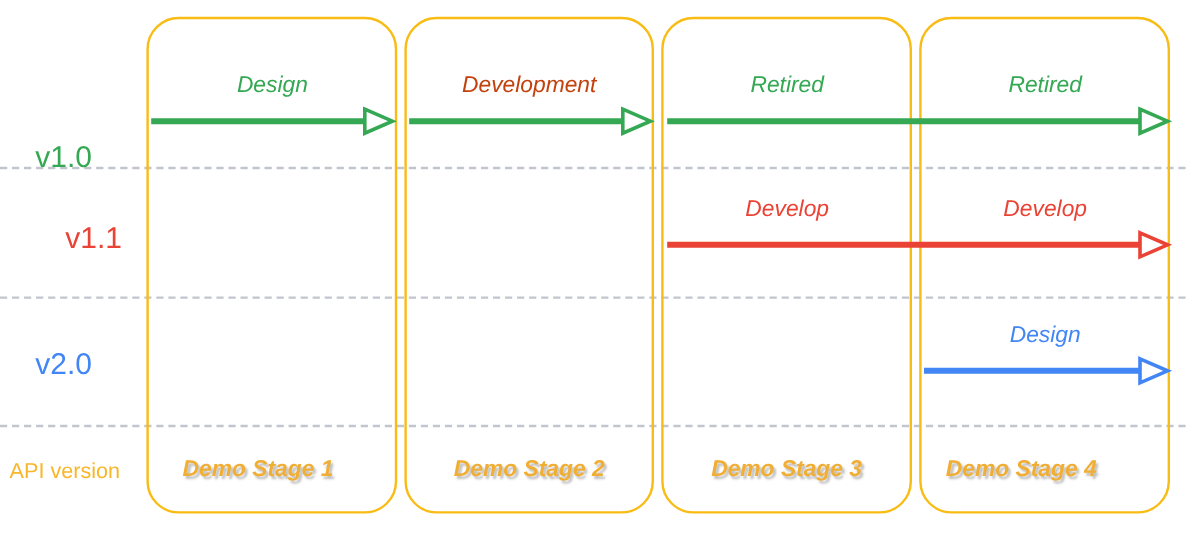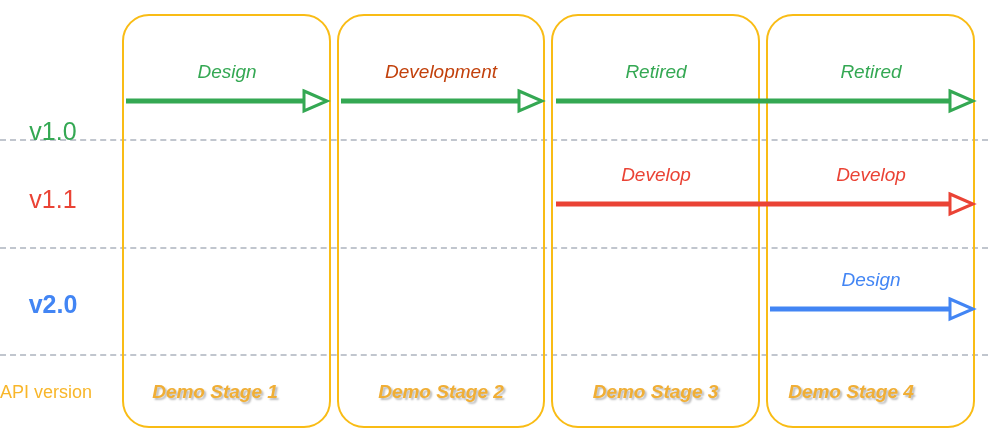--- a/index.html
+++ b/index.html
@@ -43,28 +43,29 @@
   
   .version-label {
     position: absolute;
     left: 0;
     width: 106px;
     text-align: center;
     font-size: 25px;
     line-height: 30px;
   }
   .row1 { top: 81px; margin-top: 35px; }
-  .row2 { top: 184px; }
-  .row3 { top: 289px; font-weight: bold; }
+  .row2 { top: 184px; padding-left: 25px; }
+  .row3 { top: 289px; }
   
   .axis-label {
     position: absolute;
     left: 0;
     width: 108px;
     top: 381px;
+    text-align: center;
     font-size: 18px;
     line-height: 22px;
     color: #f8b62a;
   }
   
   .stage-label {
     position: absolute;
     top: 381px;
     text-align: center;
     font-size: 19px;

